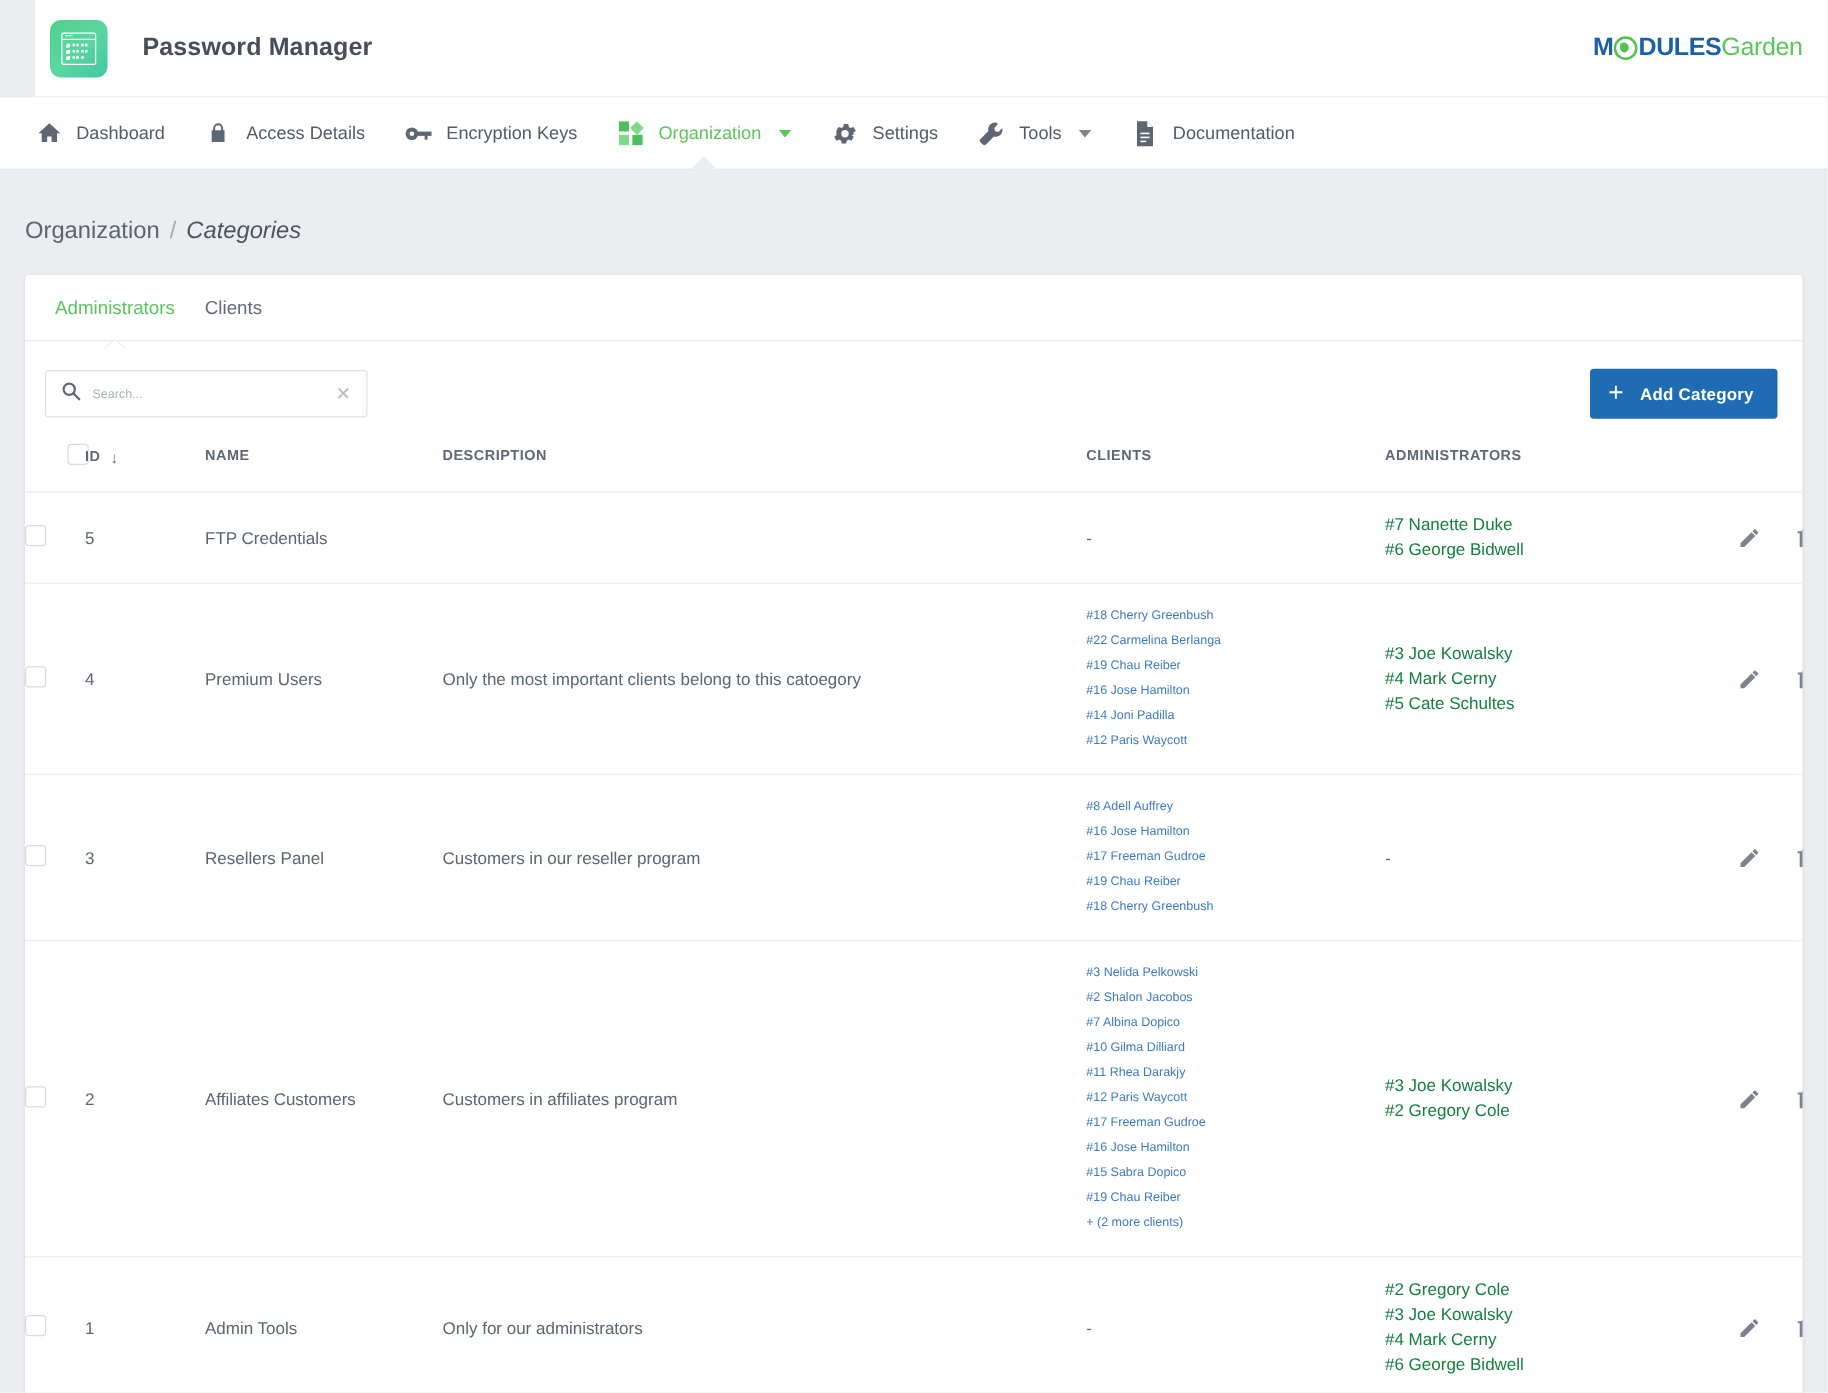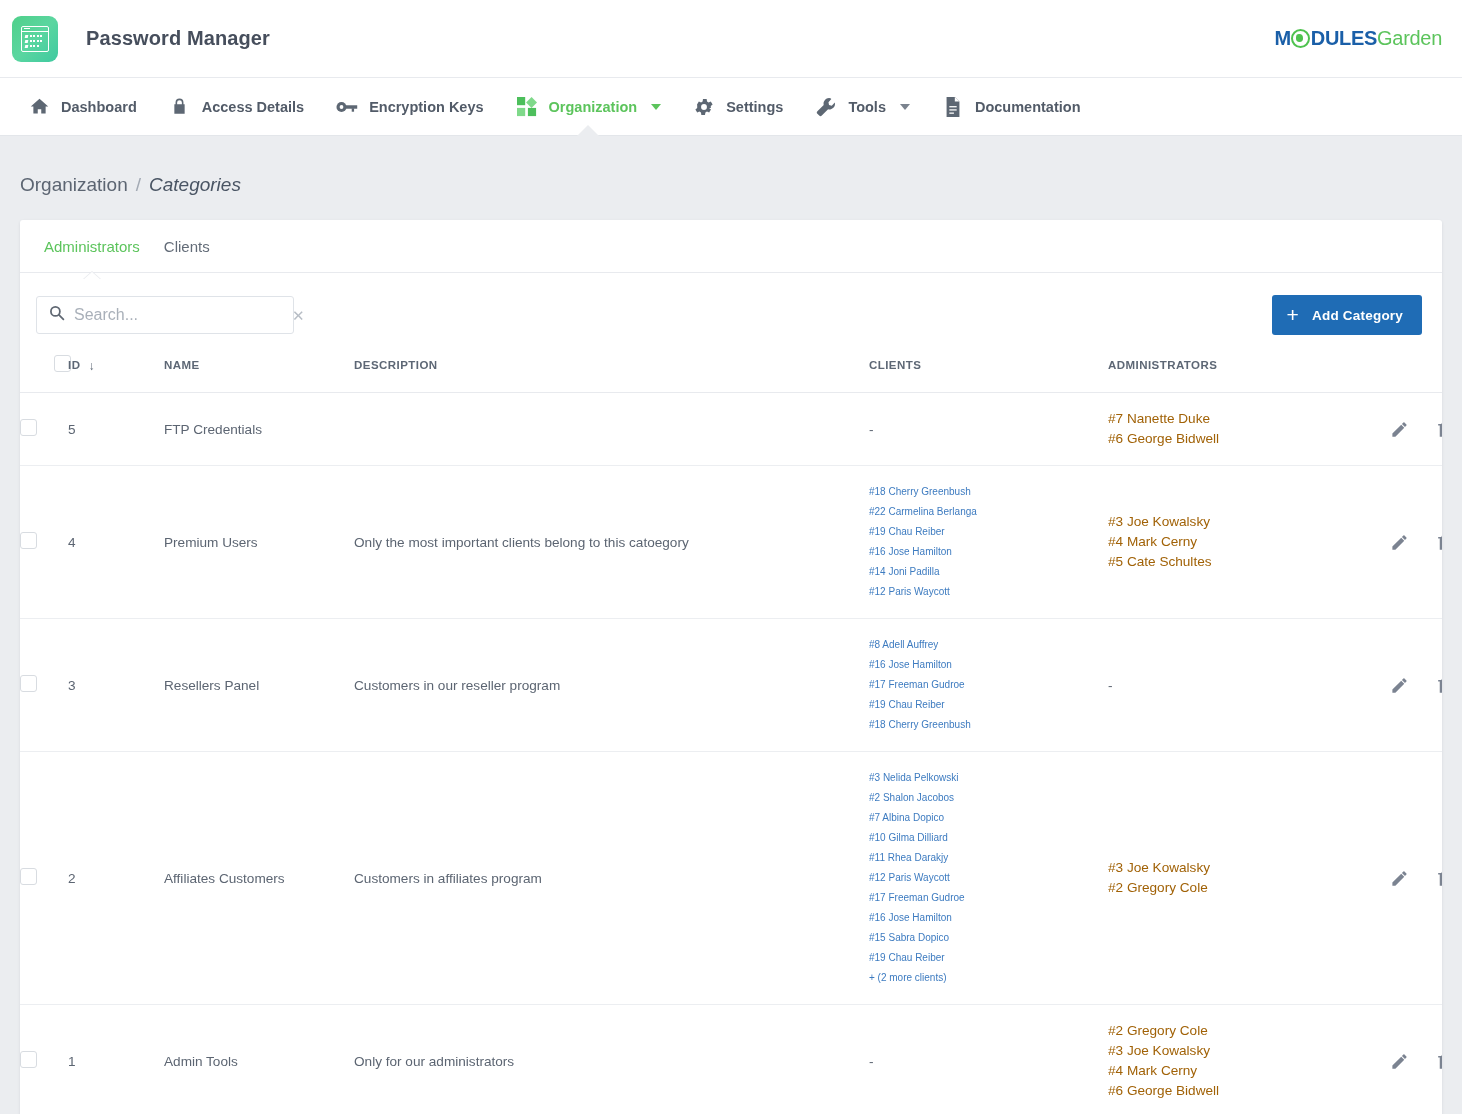--- a/index.html
+++ b/index.html
@@ -13,20 +13,21 @@
 
   
   .topbar {
     height: 78px;
     background: #ffffff;
     display: flex;
     align-items: center;
     padding: 0 20px 0 12px;
     border-bottom: 1px solid #e8eaee;
     position: relative;
+    margin-left: 28px;
   }
   .app-logo {
     width: 46px; height: 46px;
     border-radius: 9px;
     background: linear-gradient(135deg, #4fd08a 0%, #5bd6a0 50%, #3fc9a0 100%);
     display: flex; align-items: center; justify-content: center;
     flex: 0 0 auto;
   }
   .app-logo .win {
     width: 28px; height: 26px;
@@ -92,21 +93,21 @@
     display: flex;
     align-items: center;
     height: 100%;
     padding: 0 16px;
     gap: 11px;
     cursor: pointer;
     position: relative;
   }
   .nav-item .nav-label {
     font-size: 14.5px;
-    font-weight: bold;
+    font-weight: normal;
     color: #525b68;
     white-space: nowrap;
   }
   .nav-item.active .nav-label { color: #5cc45c; }
   .nav-item .caret {
     width: 0; height: 0;
     border-left: 5px solid transparent;
     border-right: 5px solid transparent;
     border-top: 6px solid #7b838e;
     margin-left: 3px;
@@ -188,21 +189,21 @@
     display: flex;
     align-items: center;
     padding: 0 10px 0 12px;
     gap: 9px;
     background: #fff;
   }
   .search-box input {
     flex: 1;
     border: none;
     outline: none;
-    font-size: 16px;
+    font-size: 10px;
     color: #5c6572;
     font-family: "Liberation Sans", sans-serif;
   }
   .search-box input::placeholder { color: #a9b0b9; }
   .clear-x {
     color: #b7bdc5;
     font-size: 15px;
     cursor: pointer;
     line-height: 1;
     padding: 2px 2px;
@@ -272,21 +273,21 @@
     font-size: 13.6px;
     color: #5c6572;
     border-bottom: 1px solid #eceef1;
     padding: 16px 0;
     vertical-align: middle;
   }
   table.grid tbody tr:last-child td { border-bottom: 1px solid #eceef1; }
   td.cell-chk { padding-left: 34px; }
   .row-links { display: flex; flex-direction: column; gap: 0; }
   .row-links span { color: #3d7bc0; line-height: 20px; font-size: 10px; }
-  .admins-list span { display:block; color:#a16207; line-height: 20px; font-size: 13.6px; }
+  .admins-list span { display:block; color:#15803d; line-height: 20px; font-size: 13.6px; }
   .dash { color:#5c6572; }
 
   .actions { display: flex; gap: 26px; align-items: center; padding-right: 28px; justify-content: flex-end; }
   .act-ico { cursor: pointer; display:flex; align-items:center; justify-content:center; }
 </style>
 </head>
 <body>
 
 <div class="topbar">
   <div class="app-logo">

